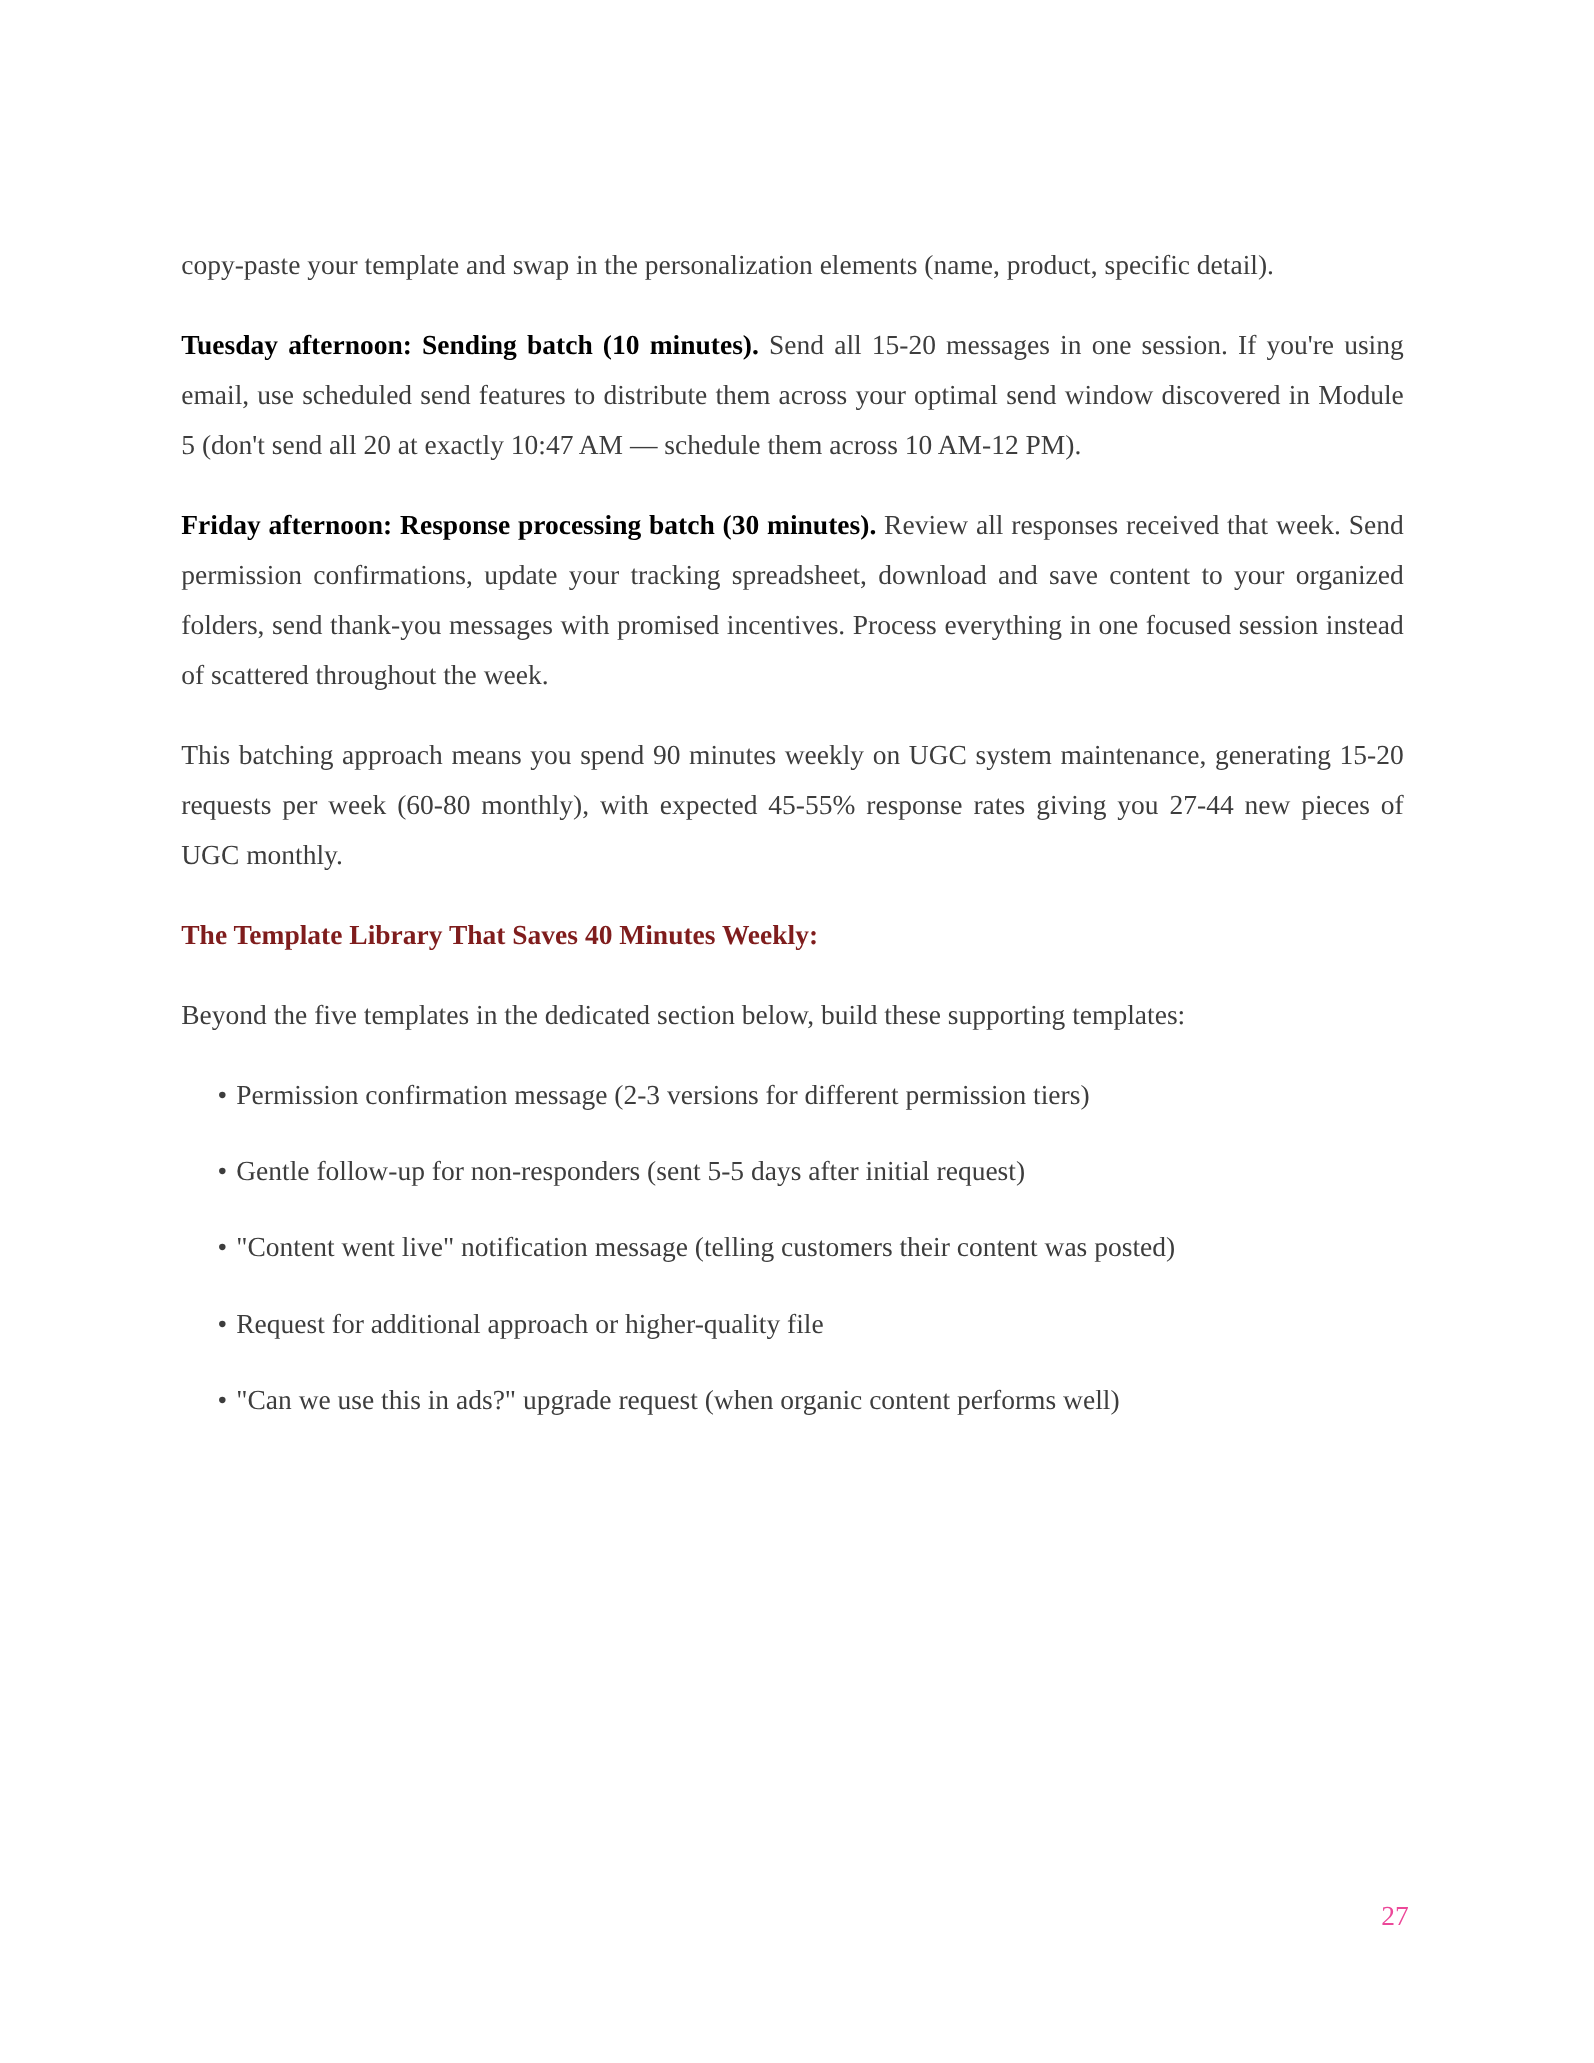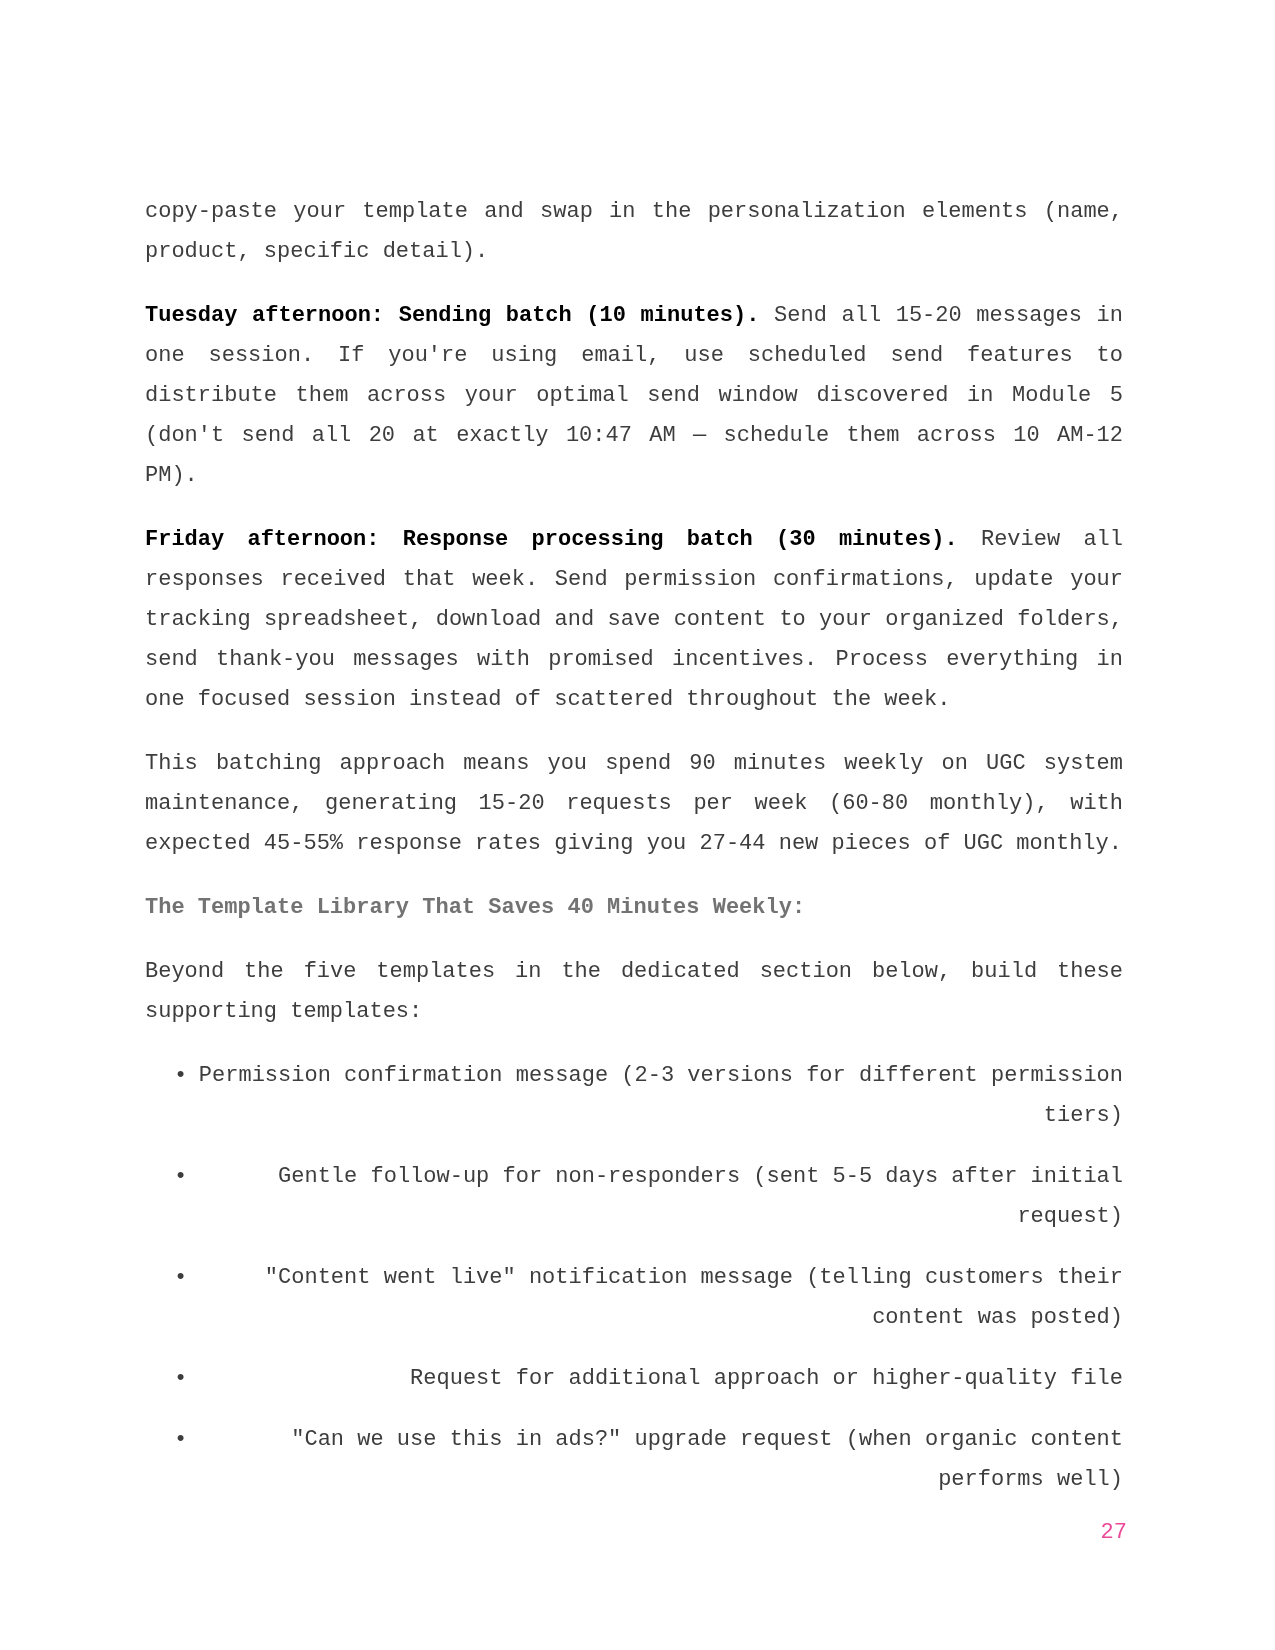--- a/index.html
+++ b/index.html
@@ -6,21 +6,21 @@
     margin: 0;
     padding: 0;
     background: #ffffff;
   }
   .page {
     position: relative;
     width: 1275px;
     height: 1650px;
     background: #ffffff;
     overflow: hidden;
-    font-family: Liberation Mono, monospace;
+    font-family: Liberation Serif, serif;
     color: #3d3d3d;
   }
   .content {
     position: absolute;
     left: 145px;
     top: 192px;
     width: 978px;
     font-size: 22px;
     line-height: 40px;
   }
@@ -30,32 +30,32 @@
   }
   .para b.lead {
     font-weight: bold;
     color: #000000;
   }
   .heading {
     margin: 0 0 24px 0;
     font-size: 22px;
     line-height: 40px;
     font-weight: bold;
-    color: #737373;
+    color: #7f1d1d;
   }
   ul.bullets {
     list-style: none;
     margin: 0;
     padding: 0;
   }
   li.bullet {
     position: relative;
     padding-left: 44px;
     margin: 0 0 21px 0;
-    text-align: right;
+    text-align: left;
   }
   li.bullet::before {
     content: "\2022";
     position: absolute;
     left: 29px;
     top: 0;
     color: #3d3d3d;
   }
   li.bullet:last-child {
     margin-bottom: 0;

